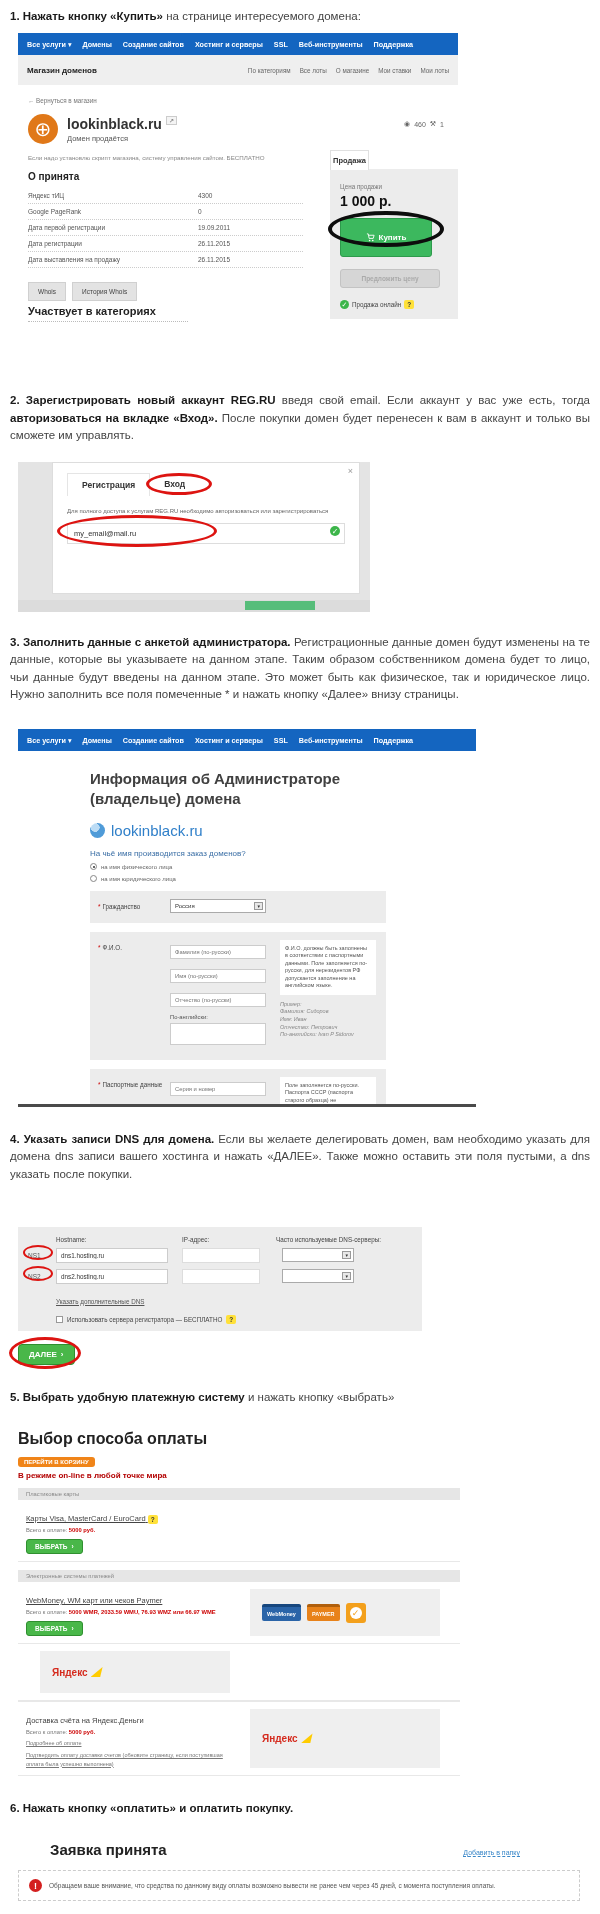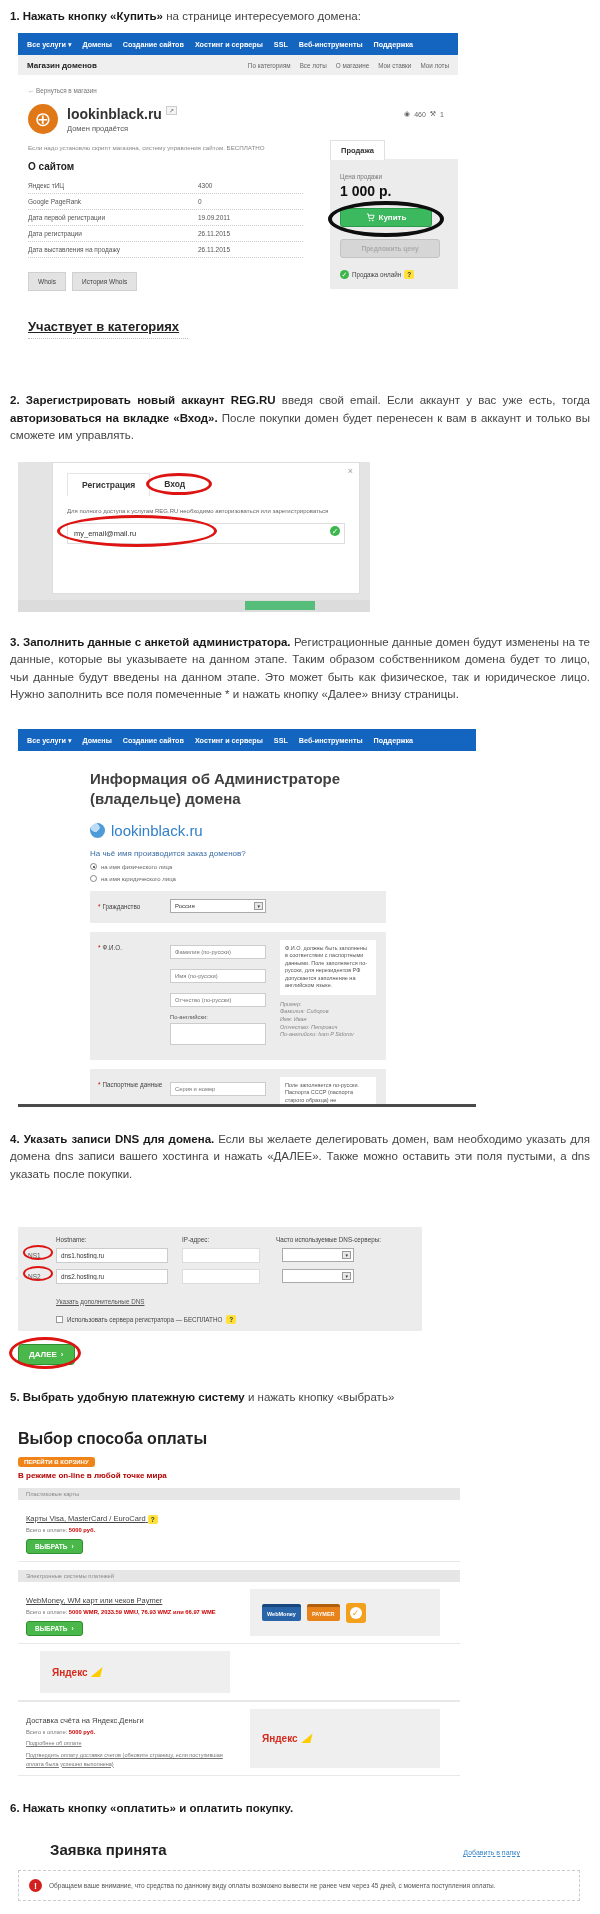--- a/index.html
+++ b/index.html
@@ -32,50 +32,50 @@
   .searchbox { display: flex; align-items: center; margin-left: 14px; border: 1px solid #ccc; padding: 2px; background: #fff; }
   .searchbox input { border: 0; outline: none; width: 78px; font-size: 6.5px; color: #999; }
   .btn-pick { background: #3cb54a; color: #fff; border: 0; font-size: 6.5px; font-weight: bold; padding: 3px 5px; border-radius: 2px; cursor: pointer; }
   .btn-whois { background: #6e6e6e; color: #fff; border: 0; font-size: 6.5px; font-weight: bold; padding: 3px 5px; border-radius: 2px; margin-left: 2px; cursor: pointer; }
   .s1-auth { position: absolute; right: 2px; top: 12px; display: flex; align-items: center; gap: 7px; }
   .reg-link { font-size: 7px; color: #2a70c0; text-decoration: underline; cursor: pointer; }
   .btn-login { background: #41a0e8; color: #fff; border: 0; font-size: 7px; font-weight: bold; padding: 4px 9px; border-radius: 3px; cursor: pointer; }
   .s1-nav { background: #1465c0; color: #fff; display: flex; align-items: center; gap: 11px; height: 22px;
             padding: 0 9px; margin-top: 4px; font-weight: bold; font-size: 7.2px; white-space: nowrap; overflow: hidden; }
   .s1-nav span { cursor: pointer; }
-  .s1-subnav { background: #efefef; display: flex; align-items: center; height: 20px; padding: 0 9px; font-size: 6.3px; color: #666; }
+  .s1-subnav { background: #efefef; display: flex; align-items: center; height: 30px; padding: 0 9px; font-size: 6.3px; color: #666; }
   .s1-subnav .t { font-weight: bold; font-size: 8px; color: #222; margin-right: auto; }
   .s1-subnav span + span { margin-left: 9px; cursor: pointer; }
   .s1-back { margin: 12px 0 0 10px; font-size: 6.3px; color: #777; }
   .s1-domainrow { display: flex; align-items: center; margin: 10px 0 0 10px; position: relative; }
   .globe { width: 30px; height: 30px; border-radius: 50%; background: #e07818; color: #fff; font-size: 20px;
            display: flex; align-items: center; justify-content: center; }
   .dom-name { font-size: 14px; font-weight: bold; color: #333; margin-left: 9px; }
   .ext-box { display: inline-block; border: 1px solid #ccc; background: #f4f4f4; color: #888; font-size: 6px;
              padding: 0 2px; margin-left: 4px; vertical-align: super; cursor: pointer; }
   .dom-status { font-size: 7.5px; color: #555; margin: 2px 0 0 9px; }
   .dom-stats { position: absolute; right: 14px; top: 6px; display: flex; align-items: center; gap: 4px; font-size: 7px; color: #666; }
   .s1-cols { position: relative; margin-top: 10px; }
   .s1-left { width: 275px; margin-left: 10px; }
   .promo { font-size: 6.2px; color: #888; }
   .about-h { font-size: 10px; font-weight: bold; color: #222; margin-top: 10px; }
   .about-table { margin-top: 6px; }
   .about-row { display: flex; font-size: 6.5px; color: #555; padding: 4px 0; border-bottom: 1px dotted #ccc; }
   .about-row .lab { width: 170px; }
   .gray-btn { background: #e3e3e3; border: 1px solid #d0d0d0; font-size: 6.5px; color: #444; padding: 5px 9px; cursor: pointer; }
-  .cats-h { font-size: 13px; font-weight: bold; color: #222; margin-top: 28px; border-bottom: 1px dotted #bbb; padding-bottom: 4px; width: 160px; text-decoration: underline; }
+  .cats-h { font-size: 11px; font-weight: bold; color: #222; margin-top: 4px; border-bottom: 1px dotted #bbb; padding-bottom: 4px; width: 160px; }
   .sale-panel { position: absolute; top: -4px; right: 0; width: 128px; }
   .sale-tab { background: #fff; border: 1px solid #e0e0e0; border-bottom: 0; display: inline-block;
-              font-size: 7.5px; font-weight: bold; padding: 5px 10px; position: relative; z-index: 2; }
+              font-size: 7.5px; font-weight: bold; padding: 5px 2px; position: relative; z-index: 2; }
   .sale-body { background: #ececec; padding: 14px 10px 10px; margin-top: -1px; }
   .price-label { font-size: 6.3px; color: #777; }
   .price { font-size: 14px; font-weight: bold; color: #111; margin-top: 3px; }
   .buy-wrap { position: relative; margin-top: 9px; }
   .btn-buy { background: #3cb85e; border: 1px solid #2e9a4c; color: #fff; font-size: 8px; font-weight: bold;
-             padding: 4px 0; width: 92px; border-radius: 3px; display: flex; align-items: center; justify-content: center; gap: 4px; cursor: pointer; }
+             padding: 14px 0; width: 92px; border-radius: 3px; display: flex; align-items: center; justify-content: center; gap: 4px; cursor: pointer; }
   .btn-offer { background: #d6d6d6; border: 1px solid #c3c3c3; color: #aaa; font-size: 6.5px; font-weight: bold;
                padding: 5px 0; width: 100px; border-radius: 3px; margin-top: 12px; cursor: pointer; }
   .online-row { display: flex; align-items: center; gap: 3px; margin-top: 12px; font-size: 6.3px; color: #444; }
   .ok-circle { width: 9px; height: 9px; border-radius: 50%; background: #3cb54a; color: #fff; font-size: 7px;
                display: flex; align-items: center; justify-content: center; }
 
   
   .shot2 { margin: 18px 0 0 18px; width: 352px; height: 150px; background: #e4e4e4; position: relative; overflow: hidden; }
   .modal { position: absolute; left: 34px; top: 0; right: 10px; height: 132px; background: #fff; border: 1px solid #ddd; }
   .modal-close { position: absolute; right: 6px; top: 3px; font-size: 9px; color: #999; cursor: pointer; }
@@ -215,21 +215,21 @@
       <span>◉</span>
       <span>460</span>
       <span>⚒</span>
       <span>1</span>
     </div>
   </div>
 
   <div class="s1-cols">
     <div class="s1-left">
       <div class="promo">Если надо установлю скрипт магазина, систему управления сайтом. БЕСПЛАТНО</div>
-      <div class="about-h">О сайтом</div>
+      <div class="about-h">О принята</div>
       <div class="about-table">
         <div class="about-row">
             <span class="lab">Яндекс тИЦ</span>
             <span>4300</span>
           </div>
         <div class="about-row">
             <span class="lab">Google PageRank</span>
             <span>0</span>
           </div>
         <div class="about-row">

